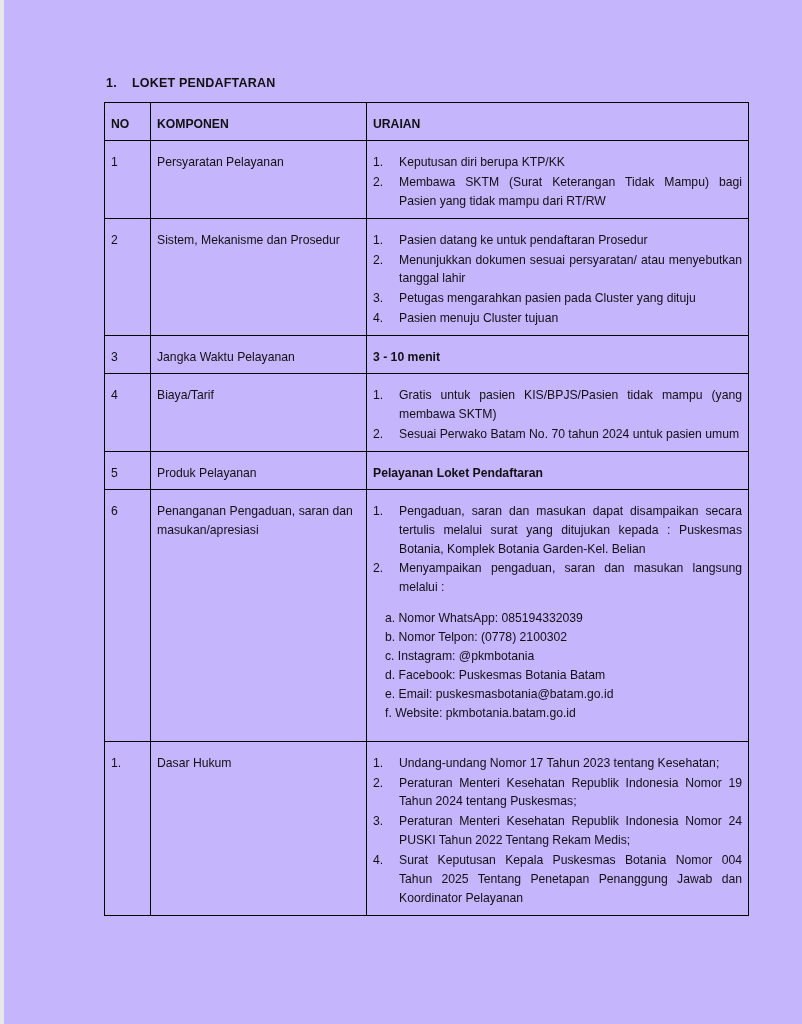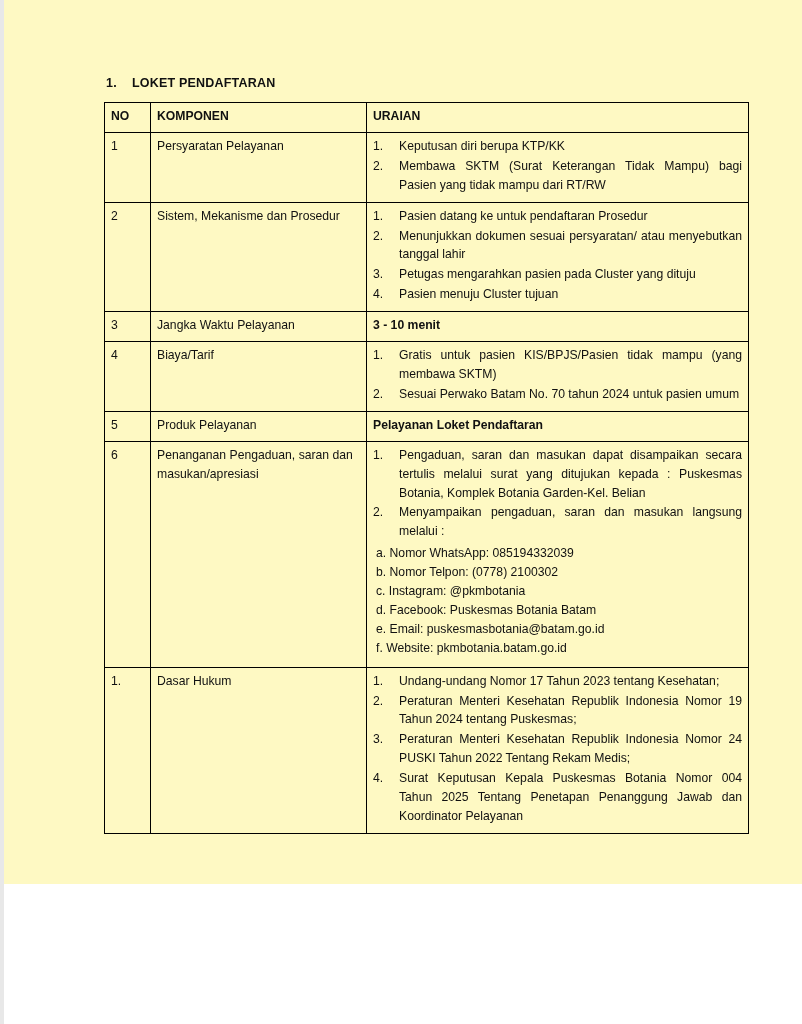--- a/index.html
+++ b/index.html
@@ -10,22 +10,22 @@
   body {
     width: 802px;
     height: 1024px;
     font-family: "Liberation Sans", sans-serif;
     color: #111111;
     overflow: hidden;
   }
   .page {
     position: relative;
     width: 802px;
-    height: 884px;
-    background: #fef9c3;
+    height: 1024px;
+    background: #c4b5fd;
     box-sizing: border-box;
     padding: 76px 54px 0 104px;
   }
   .doc-title {
     font-size: 12.5px;
     font-weight: bold;
     letter-spacing: 0.2px;
     margin: 0 0 12px 0;
     padding-left: 2px;
   }
@@ -34,21 +34,21 @@
     width: 26px;
   }
   table.main {
     border-collapse: collapse;
     width: 644px;
     table-layout: fixed;
   }
   table.main td {
     border: 1px solid #000000;
     vertical-align: top;
-    padding: 4px 6px 6px 6px;
+    padding: 12px 6px 6px 6px;
     font-size: 12.2px;
     line-height: 1.55;
   }
   col.c-no { width: 46px; }
   col.c-komp { width: 216px; }
   col.c-ur { width: 382px; }
 
   .hdr td {
     font-weight: bold;
     padding-top: 3px;
@@ -75,21 +75,21 @@
   ol.lst > li .mk {
     position: absolute;
     left: 0;
     top: 0;
   }
   .plain {
     text-align: justify;
     font-weight: bold;
   }
   .sub {
-    margin: 3px;
+    margin: 12px;
     padding: 0;
     list-style: none;
   }
   .sub li {
     margin: 0;
     padding: 0;
   }
   .scroll-edge {
     position: absolute;
     top: 0; left: 0;

